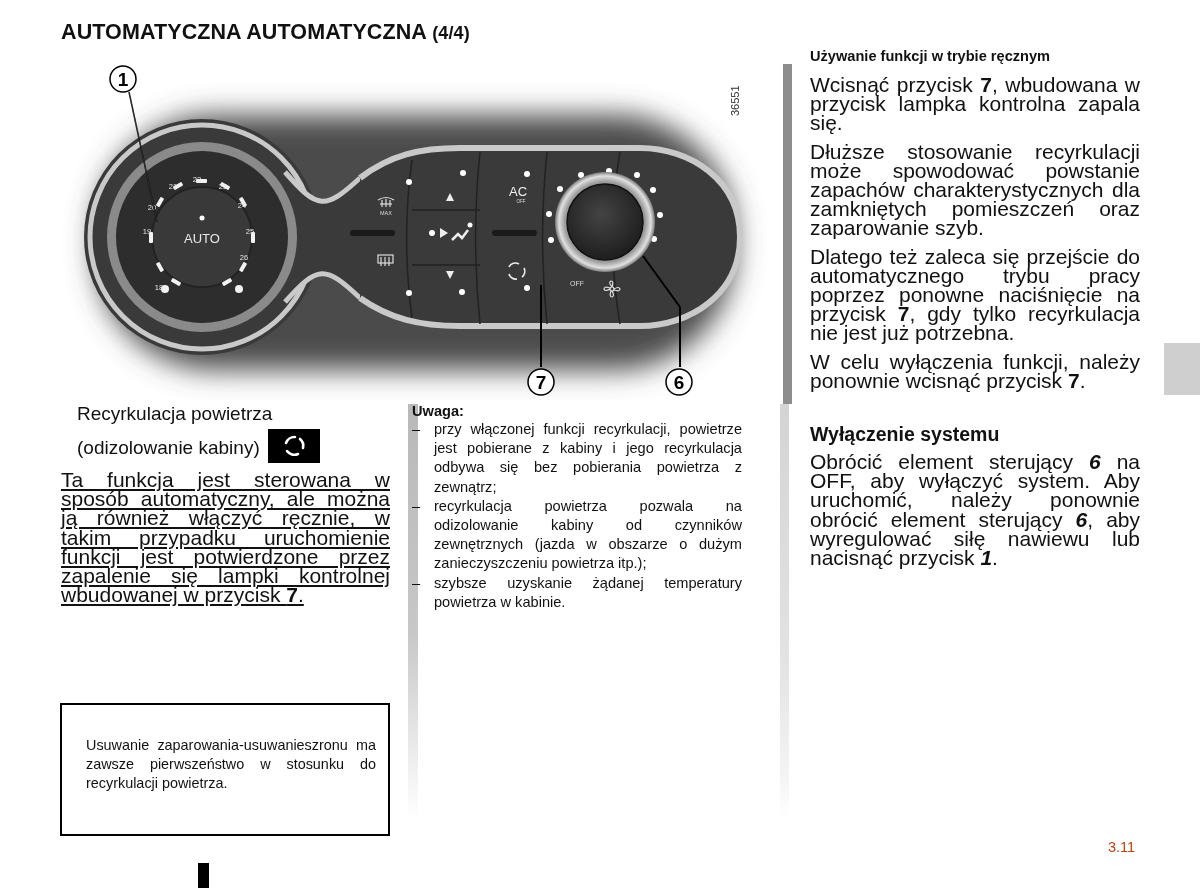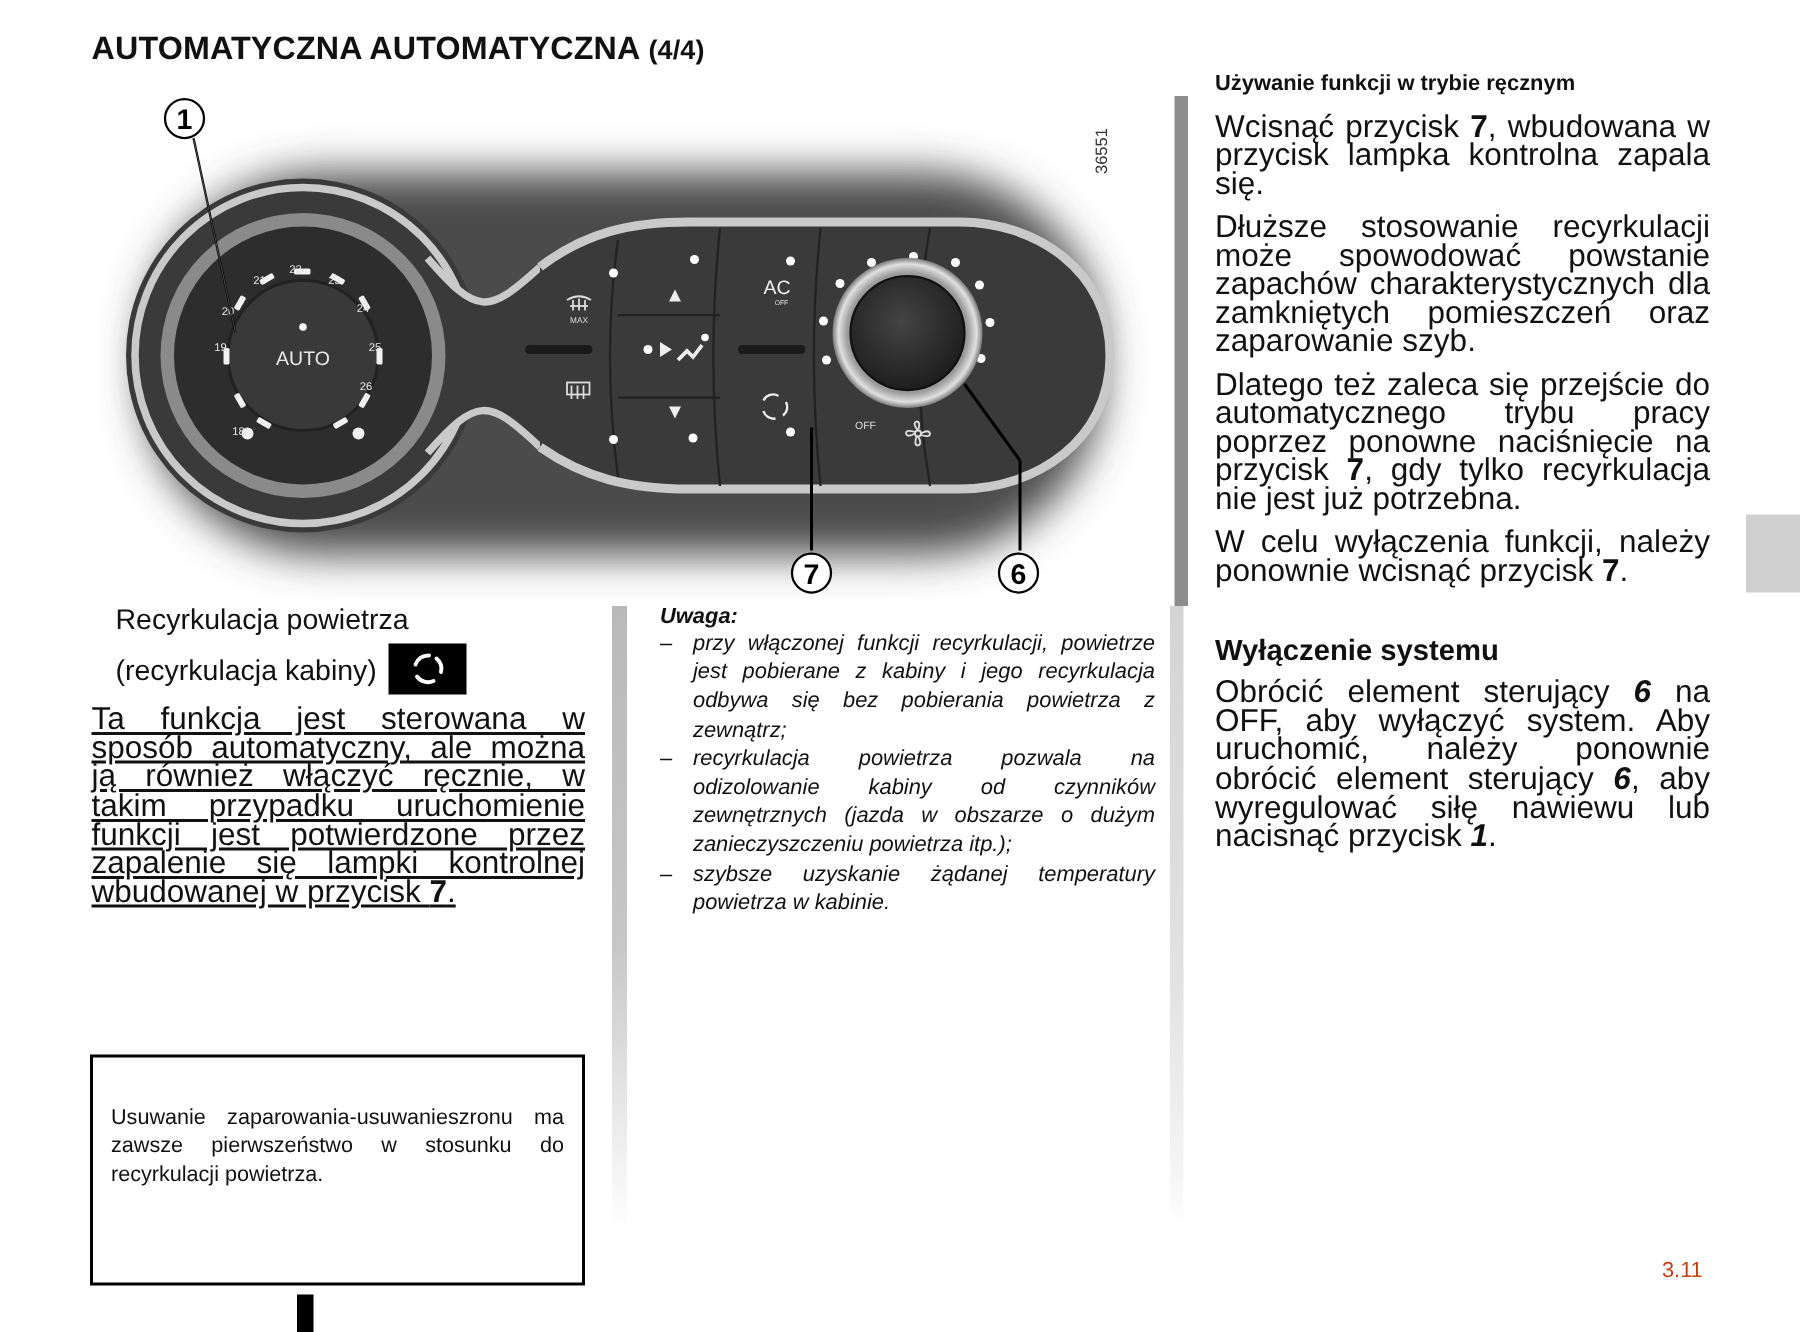--- a/index.html
+++ b/index.html
@@ -37,27 +37,27 @@
   .h2-line2 { display: flex; align-items: center; margin-top: 5px; }
   .recirc-badge {
     display: inline-flex; align-items: center; justify-content: center;
     width: 52px; height: 34px; background: #000; margin-left: 8px; margin-top: -4px;
   }
   .body-text { font-size: 21px; line-height: 19.2px; text-align: justify; color: #111; }
   .body-text b { font-weight: bold; }
   .left-col .body-text { margin-top: 7px; text-decoration: underline; }
 
   .note-box {
-    position: absolute; left: 60px; top: 703px; width: 330px; height: 154px;
-    border: 2px solid #000; padding: 31px 12px 0 12px;
+    position: absolute; left: 60px; top: 703px; width: 330px; height: 133px;
+    border: 2px solid #000; padding: 31px 12px 0 24px;
   }
   .note-box .body-text { font-size: 14.4px; line-height: 19.2px; }
 
   
-  .mid-col { position: absolute; left: 440px; top: 403px; width: 330px; font-style: italic; }
+  .mid-col { position: absolute; left: 412px; top: 403px; width: 330px; }
   .uwaga { font-size: 14.6px; font-weight: bold; line-height: 17px; }
   .dash-list { list-style: none; }
   .dash-list li { position: relative; padding-left: 22px; font-size: 14.6px; line-height: 19.2px; text-align: justify; }
   .dash-list li .dash { position: absolute; left: 0; top: 0; }
 
   
   .right-col { position: absolute; left: 810px; top: 47px; width: 330px; }
   .h3 { font-size: 14.6px; font-weight: bold; line-height: 19px; }
   .right-col .para { margin-top: 9px; }
   .right-col .h2b { font-size: 19.5px; font-weight: bold; margin-top: 32px; line-height: 24px; }
@@ -232,21 +232,21 @@
 
 <div class="vbar vbar-right"></div>
 <div class="vbar vbar-mid"></div>
 <div class="vbar vbar-mid-r"></div>
 <div class="side-tab"></div>
 <div class="bottom-mark"></div>
 
 <div class="left-col">
   <div class="h2">Recyrkulacja powietrza</div>
   <div class="h2 h2-line2">
-    <span>(recyrkulacja kabiny)</span>
+    <span>(odizolowanie kabiny)</span>
     <span class="recirc-badge">
       <svg width="28" height="28" viewBox="0 0 28 28">
         <g fill="none" stroke="#fff" stroke-width="2.6" stroke-linecap="round">
           <path d="M 6 11 A 9 9 0 0 1 15 5"></path>
           <path d="M 20 7 A 9 9 0 0 1 23 16"></path>
           <path d="M 18 22 A 9 9 0 0 1 7 19"></path>
         </g>
       </svg>
     </span>
   </div>

